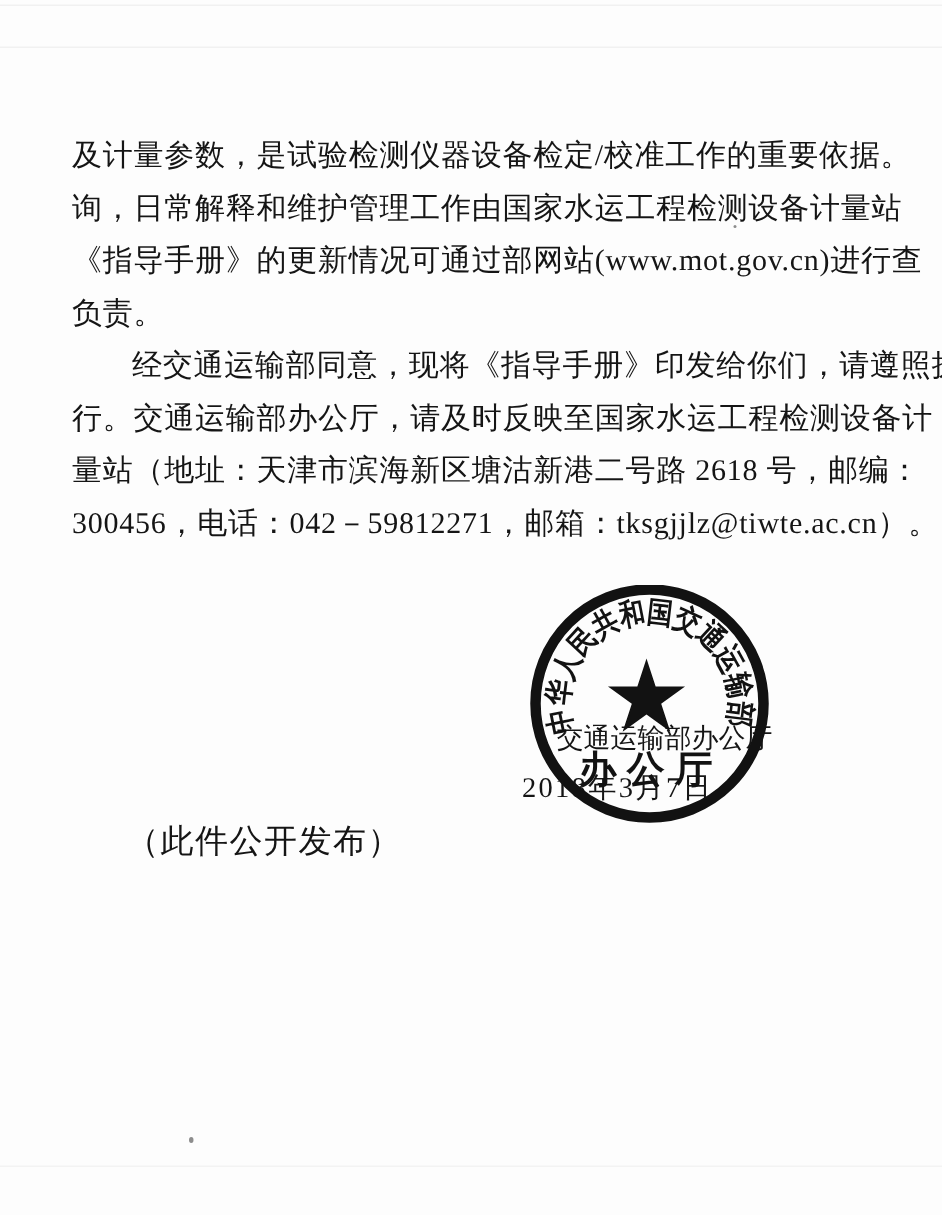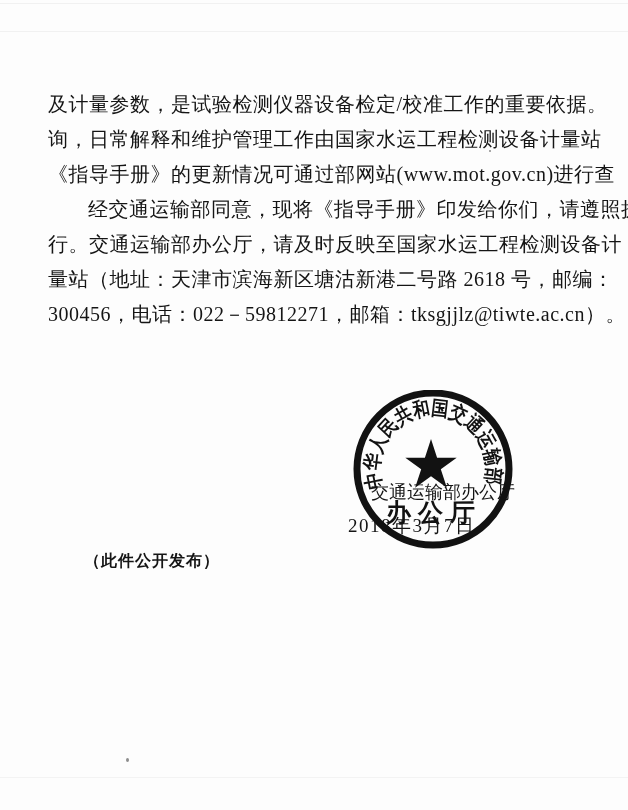--- a/index.html
+++ b/index.html
@@ -70,25 +70,25 @@
     letter-spacing: 1.5px;
     white-space: nowrap;
     font-weight: 500;
   }
 
   
   .public-note {
     position: absolute;
     left: 84px;
     top: 543px;
-    font-size: 16px;
+    font-size: 22px;
     line-height: 35px;
     letter-spacing: 1px;
     white-space: nowrap;
-    font-weight: 700;
+    font-weight: 400;
   }
 
   
   .seal {
     position: absolute;
     left: 353px;
     top: 390px;
     width: 160px;
     height: 160px;
   }
@@ -106,24 +106,25 @@
   <div class="artifact-line" style="top:3px;"></div>
   <div class="artifact-line" style="top:31px;"></div>
   <div class="artifact-line" style="top:777px; background:#f3f3f3;"></div>
   <div class="speck" style="left:126px; top:758px; width:3px; height:4px;"></div>
   <div class="speck" style="left:489px; top:150px; width:2px; height:2px;"></div>
 
   <div class="body-block">
     <div class="body-line">及计量参数，是试验检测仪器设备检定/校准工作的重要依据。</div>
     <div class="body-line">询，日常解释和维护管理工作由国家水运工程检测设备计量站</div>
     <div class="body-line">《指导手册》的更新情况可通过部网站(www.mot.gov.cn)进行查</div>
+    <div class="body-line">负责。</div>
     <div class="body-line indent">经交通运输部同意，现将《指导手册》印发给你们，请遵照执</div>
     <div class="body-line">行。交通运输部办公厅，请及时反映至国家水运工程检测设备计</div>
     <div class="body-line">量站（地址：天津市滨海新区塘沽新港二号路 2618 号，邮编：</div>
-    <div class="body-line">300456，电话：022－59812271，邮箱：tksgjjlz@tiwte.ac.cn）。</div>
+    <div class="body-line">300456，电话：042－59812271，邮箱：tksgjjlz@tiwte.ac.cn）。</div>
   </div>
 
   <div class="sig-issuer">交通运输部办公厅</div>
   <div class="sig-date">2018年3月7日</div>
 
   <svg class="seal" viewBox="0 0 160 160" aria-hidden="true">
     <defs>
       <path id="seal-ring-path" d="M 29.3,97.5 A 54,54 0 1 1 130.7,97.5" fill="none"></path>
     </defs>
     <circle cx="80" cy="79" r="76" fill="none" stroke="#121212" stroke-width="7"></circle>

